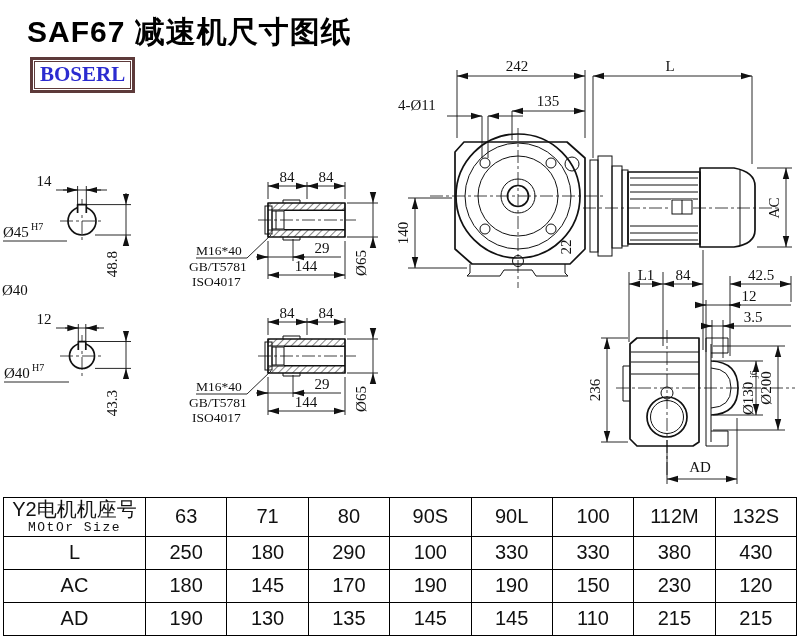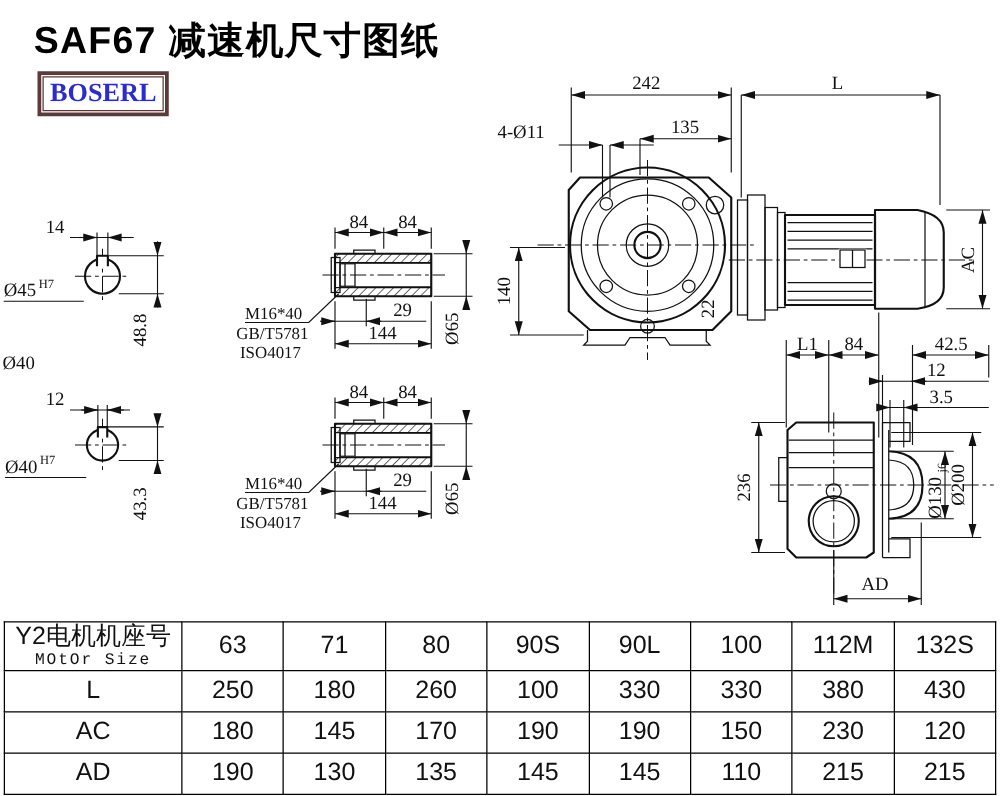--- a/index.html
+++ b/index.html
@@ -285,21 +285,21 @@
       <td>90S</td>
       <td>90L</td>
       <td>100</td>
       <td>112M</td>
       <td>132S</td>
     </tr>
     <tr style="height:33px">
       <td>L</td>
       <td>250</td>
       <td>180</td>
-      <td>260</td>
+      <td>290</td>
       <td>100</td>
       <td>330</td>
       <td>330</td>
       <td>380</td>
       <td>430</td>
     </tr>
     <tr style="height:33px">
       <td>AC</td>
       <td>180</td>
       <td>145</td>

